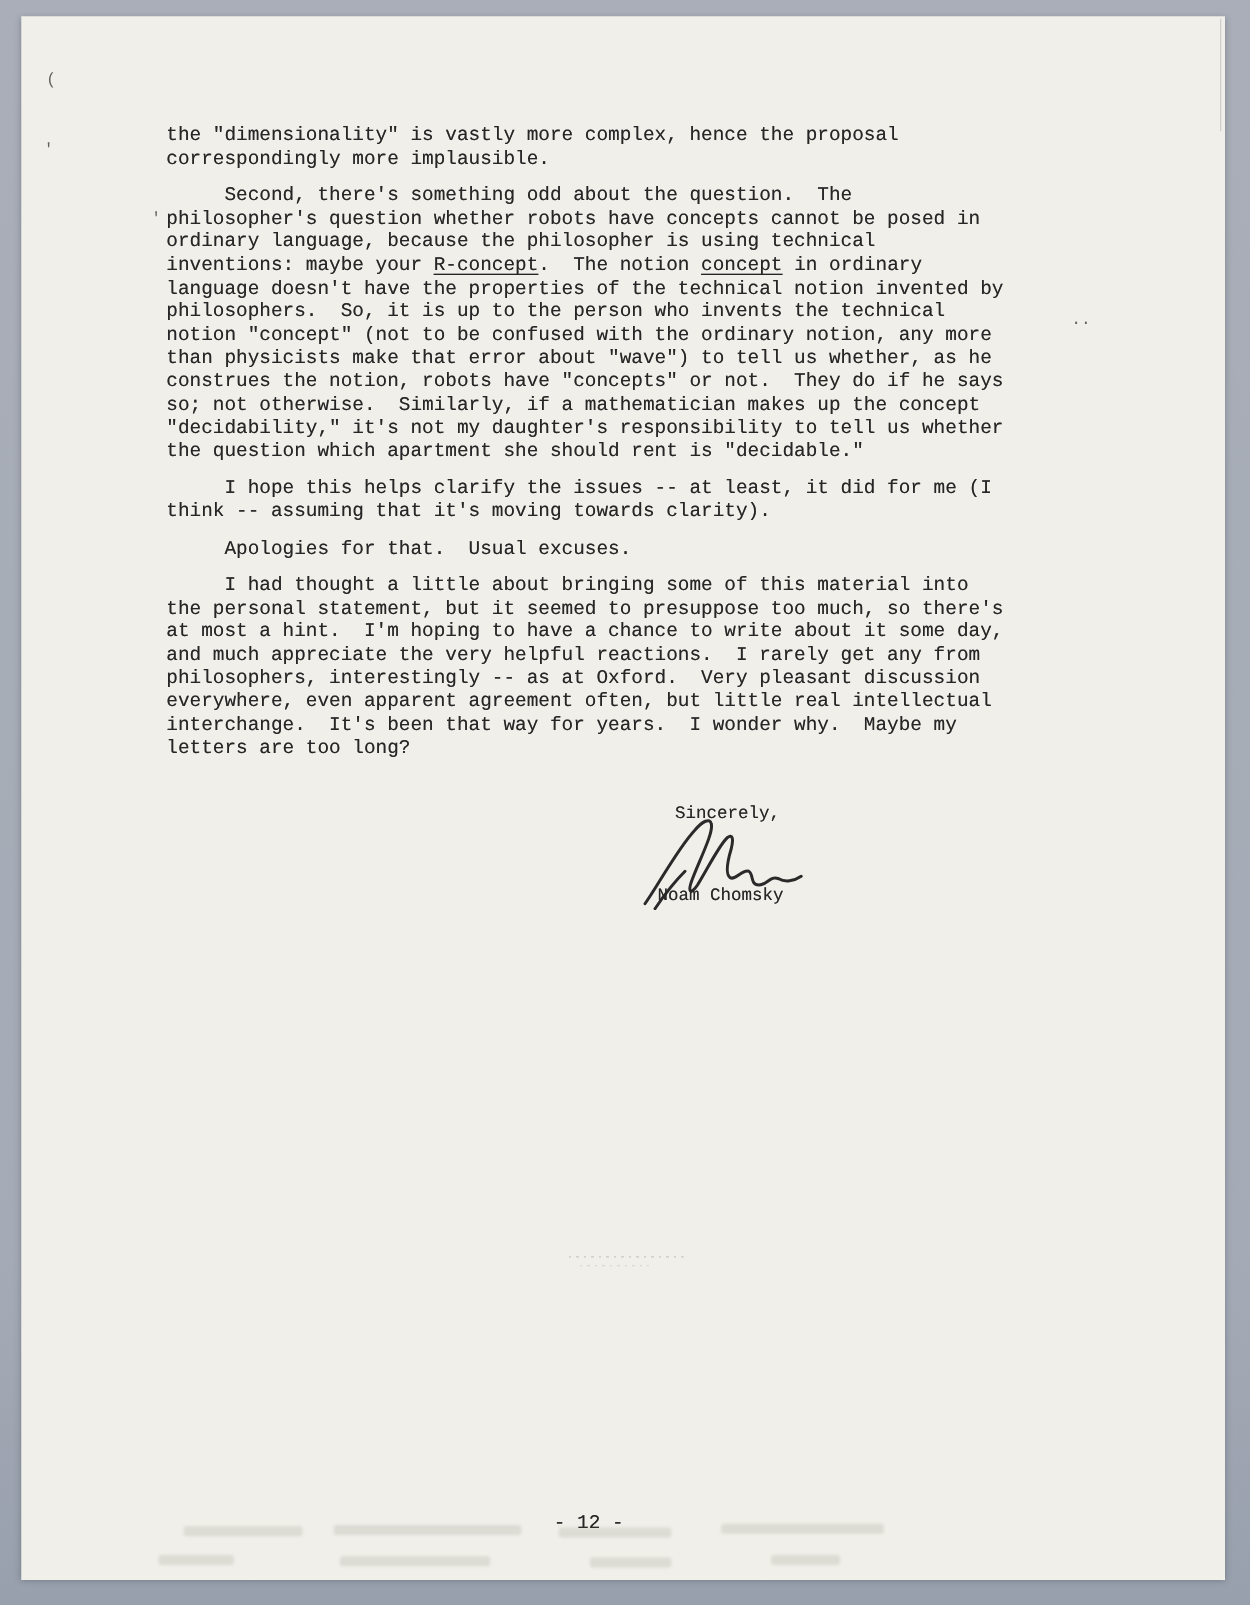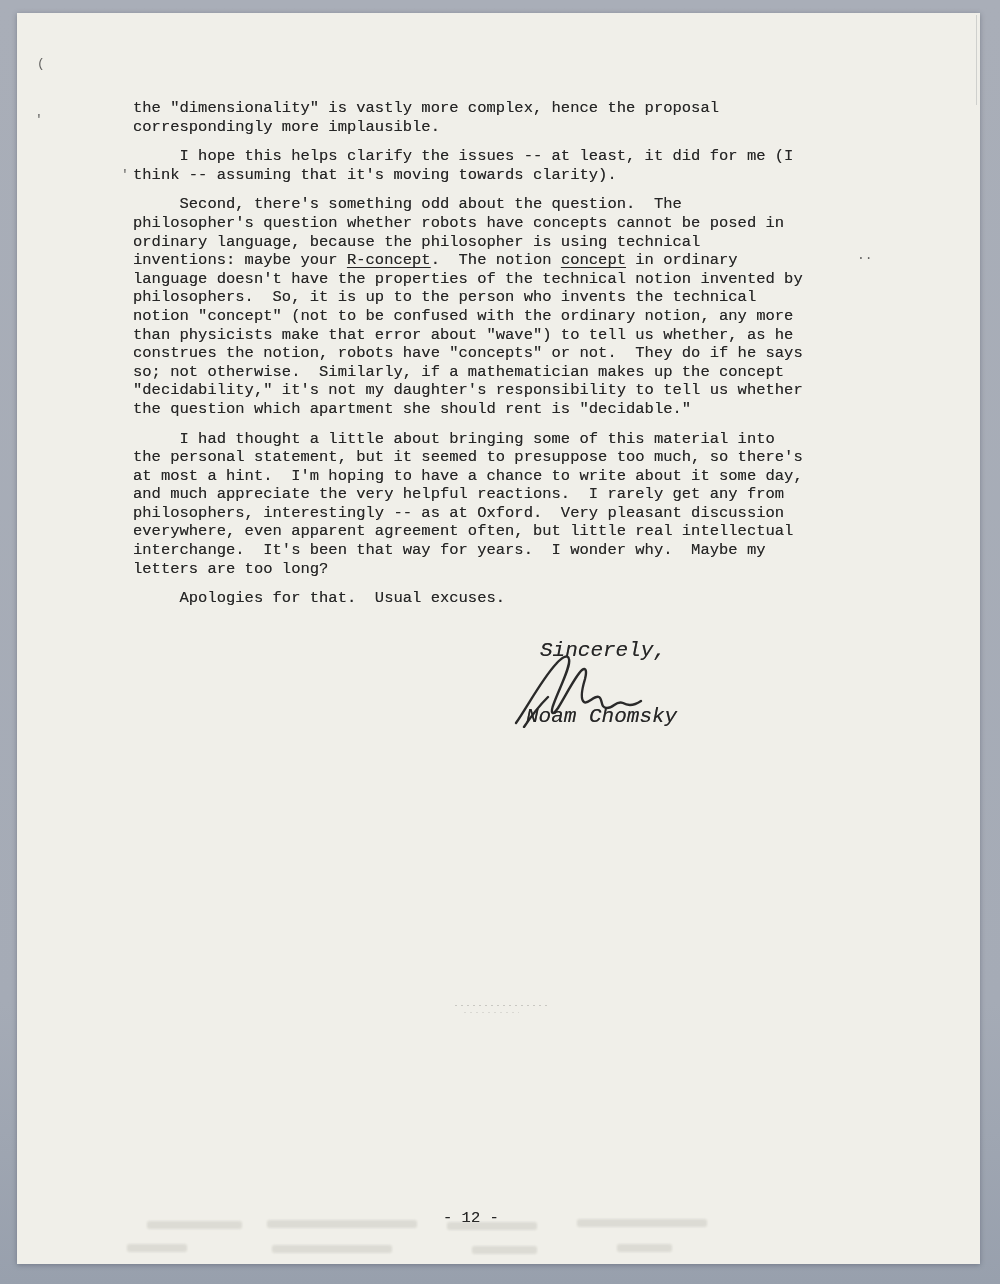--- a/index.html
+++ b/index.html
@@ -35,25 +35,24 @@
     white-space: pre;
     text-shadow: 0 0 0.4px rgba(38, 38, 38, 0.55);
   }
   .body-text u {
     text-decoration: underline;
     text-underline-offset: 3px;
   }
   .closing-line {
     position: absolute;
     color: var(--ink, #262626);
-    font-size: 21px;
+    font-size: 14px;
     line-height: 18.6px;
     white-space: pre;
     text-shadow: 0 0 0.4px rgba(38, 38, 38, 0.55);
-    font-style: italic;
   }
   .salutation { left: 523px; top: 629px; }
   .signer-name { left: 509px; top: 695px; }
   .signature {
     position: absolute;
     left: 495px;
     top: 640px;
     width: 150px;
     height: 75px;
   }
@@ -107,43 +106,43 @@
   }
 </style>
 </head>
 <body>
 
 <div class="page">
 
   <div class="body-text">
     <p>the "dimensionality" is vastly more complex, hence the proposal
 correspondingly more implausible.</p>
-    <p>     I hope this helps clarify the issues -- at least, it did for me (I
-think -- assuming that it's moving towards clarity).</p>
     <p>     Second, there's something odd about the question.  The
 philosopher's question whether robots have concepts cannot be posed in
 ordinary language, because the philosopher is using technical
 inventions: maybe your <u>R-concept</u>.  The notion <u>concept</u> in ordinary
 language doesn't have the properties of the technical notion invented by
 philosophers.  So, it is up to the person who invents the technical
 notion "concept" (not to be confused with the ordinary notion, any more
 than physicists make that error about "wave") to tell us whether, as he
 construes the notion, robots have "concepts" or not.  They do if he says
 so; not otherwise.  Similarly, if a mathematician makes up the concept
 "decidability," it's not my daughter's responsibility to tell us whether
 the question which apartment she should rent is "decidable."</p>
+    <p>     I hope this helps clarify the issues -- at least, it did for me (I
+think -- assuming that it's moving towards clarity).</p>
+    <p>     Apologies for that.  Usual excuses.</p>
     <p>     I had thought a little about bringing some of this material into
 the personal statement, but it seemed to presuppose too much, so there's
 at most a hint.  I'm hoping to have a chance to write about it some day,
 and much appreciate the very helpful reactions.  I rarely get any from
 philosophers, interestingly -- as at Oxford.  Very pleasant discussion
 everywhere, even apparent agreement often, but little real intellectual
 interchange.  It's been that way for years.  I wonder why.  Maybe my
 letters are too long?</p>
-    <p>     Apologies for that.  Usual excuses.</p>
   </div>
 
   <div class="closing-line salutation">Sincerely,</div>
 
   <svg class="signature" viewBox="0 0 150 75" xmlns="http://www.w3.org/2000/svg">
     <g fill="none" stroke="#2a2a2a" stroke-width="2.4" stroke-linecap="round">
       <path d="M12,74 C20,62 28,52 36,44"></path>
       <path d="M4,70 C14,56 30,26 44,11 C50,4 56,1 57,6 C59,13 48,34 42,50
                C38,60 40,64 46,55 C54,42 64,22 70,17 C74,14 75,18 73,26
                C70,36 68,46 72,49 C76,52 82,42 87,44 C91,46 88,55 95,55

